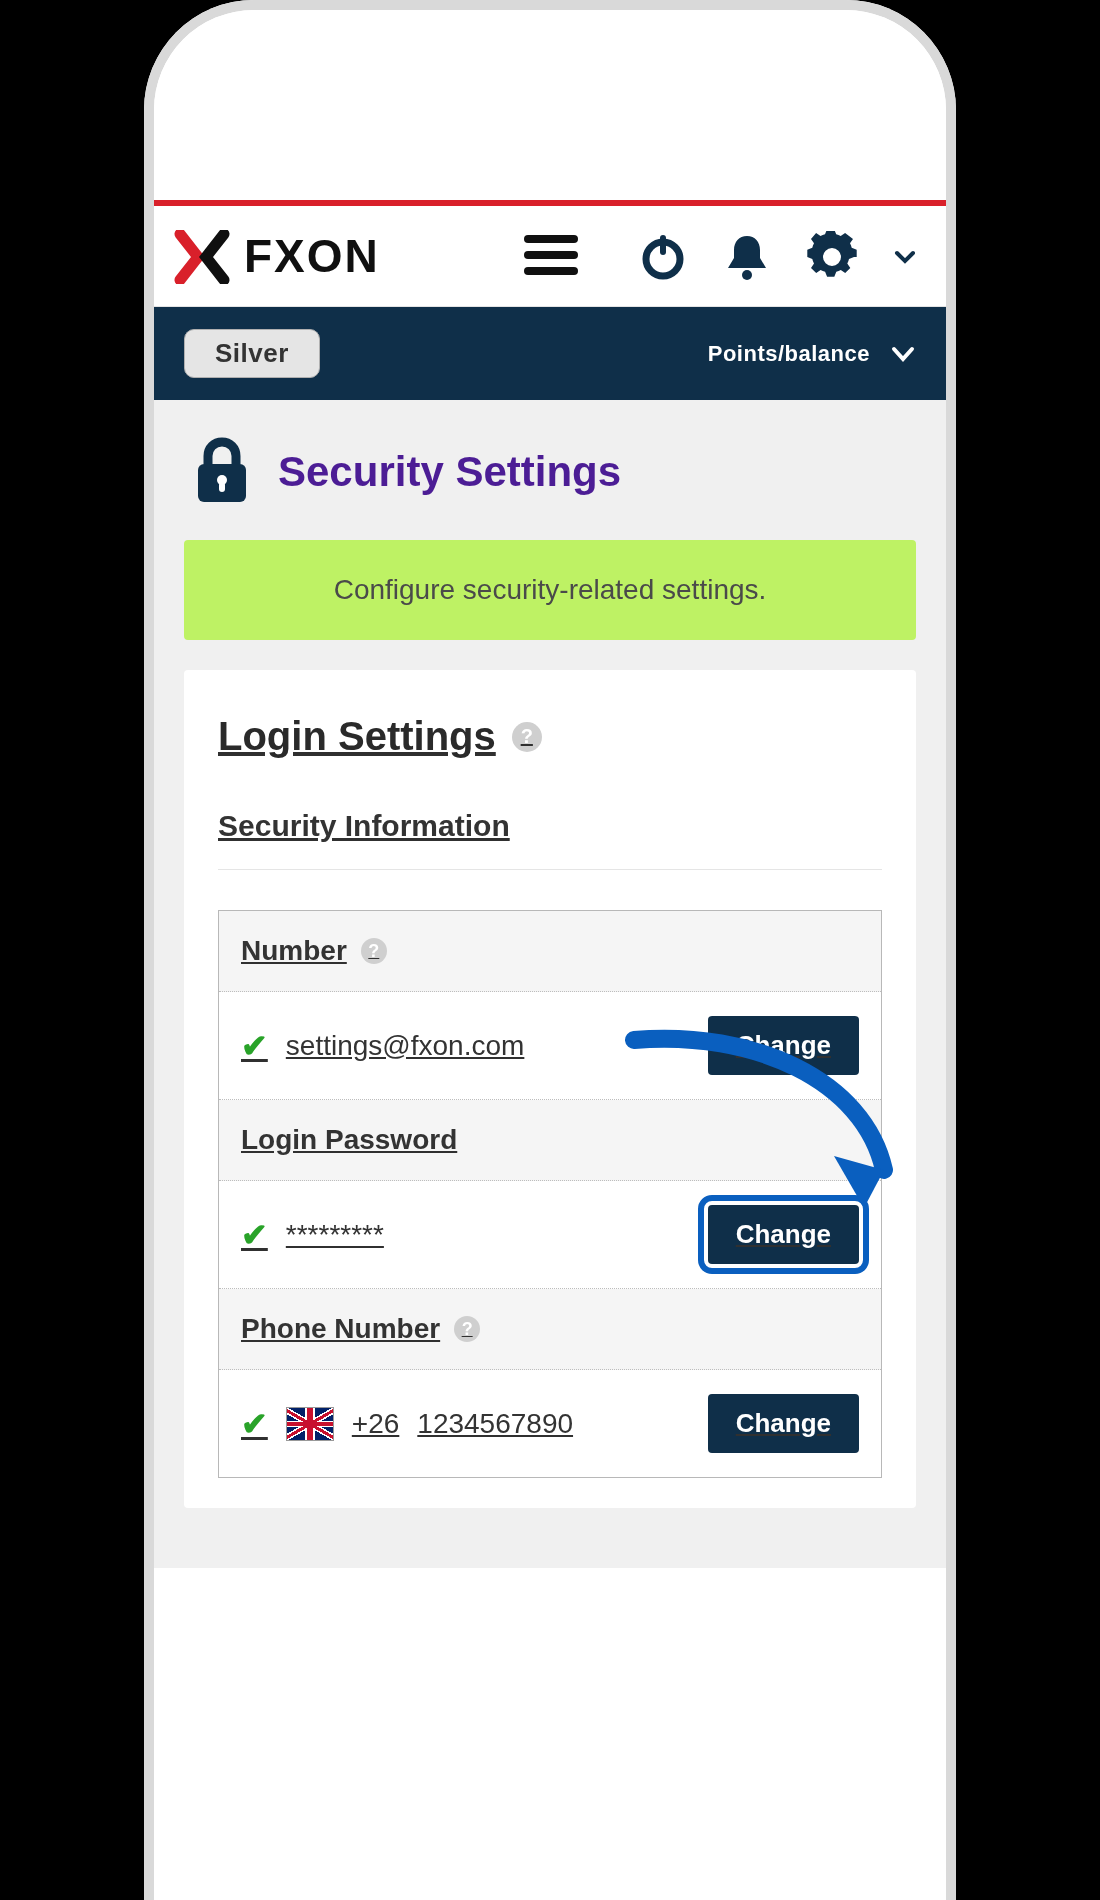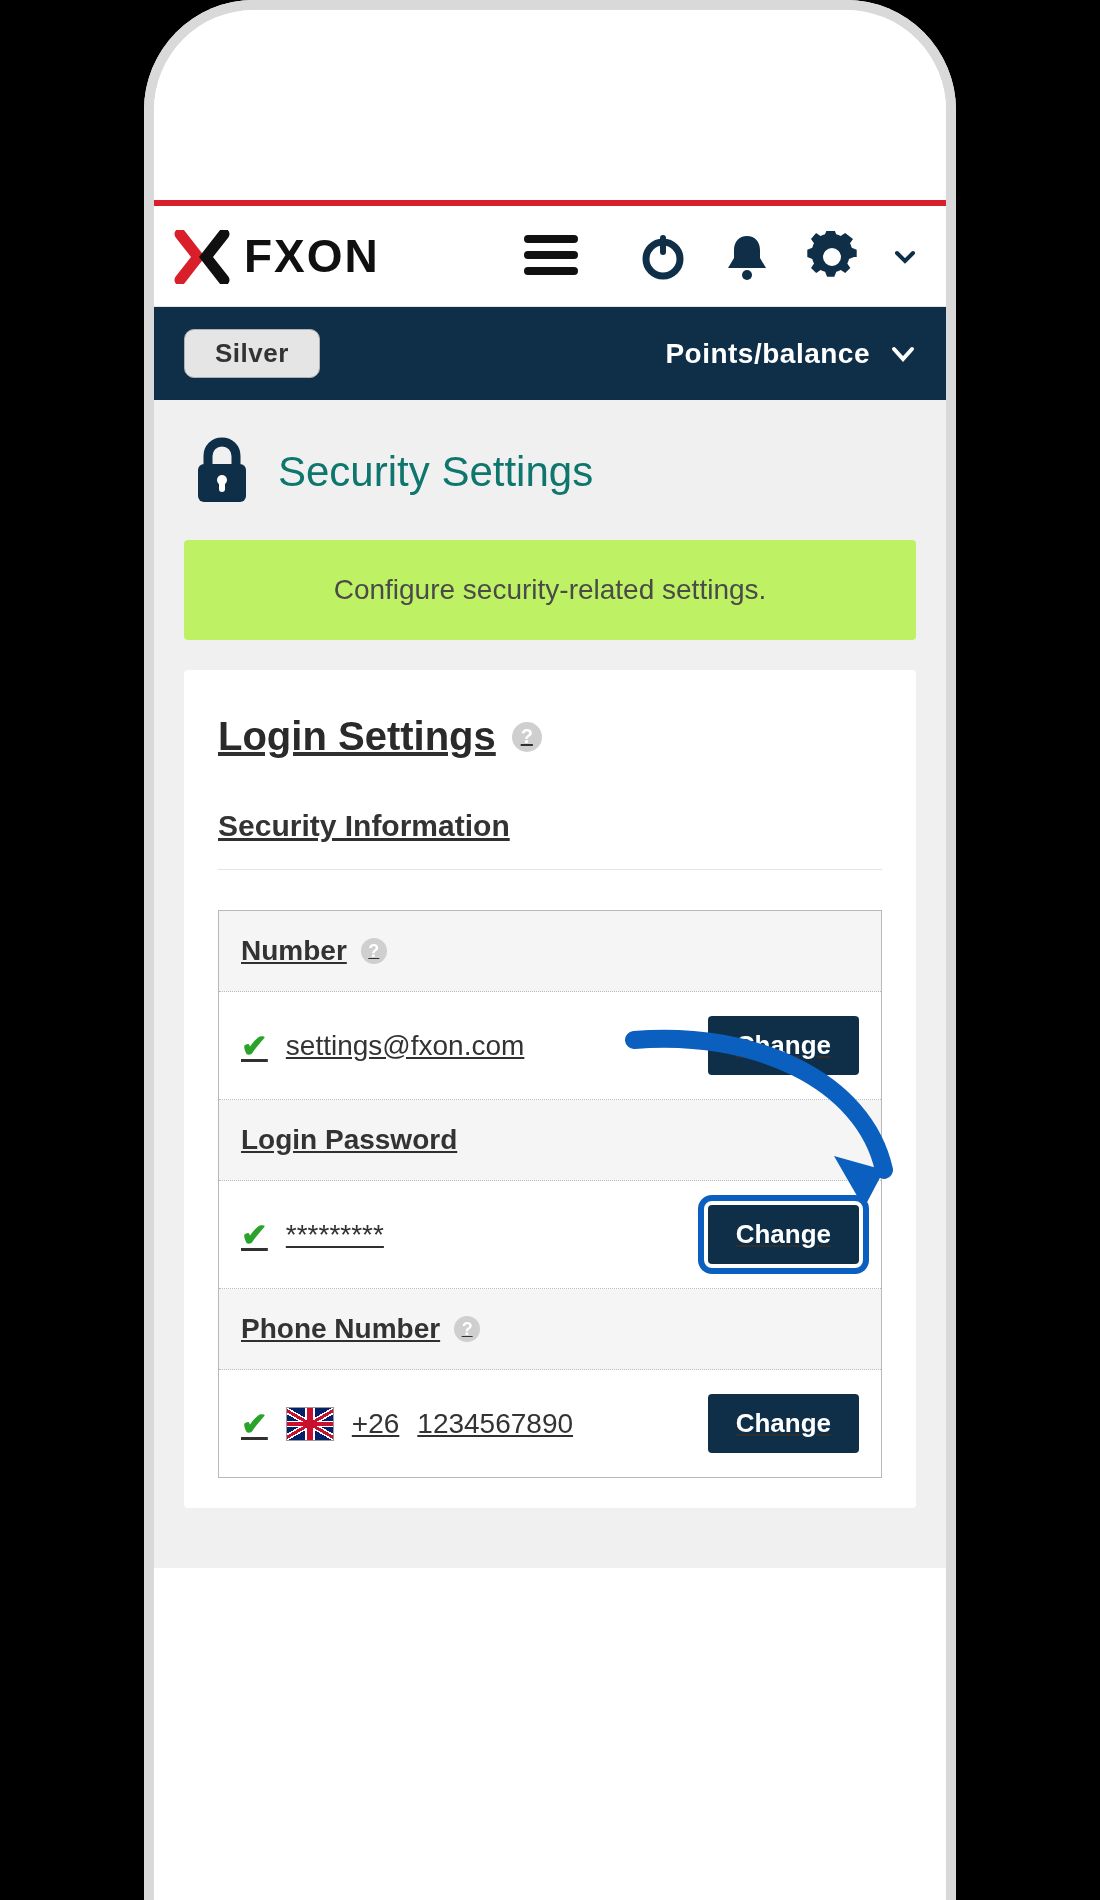--- a/index.html
+++ b/index.html
@@ -75,30 +75,30 @@
     border:1px solid var(--silver-br);
     border-radius:10px;
     padding:8px 30px;
     font-weight:700;
     font-size:26px;
     letter-spacing:.5px;
   }
   .tierbar .spacer{flex:1;}
   .points {
     display:flex; align-items:center; gap:20px;
-    font-size:28px; font-weight:700; letter-spacing:.5px;
+    font-size:22px; font-weight:700; letter-spacing:.5px;
   }
 
   
   .page { background:var(--page-grey); padding-bottom:60px;}
   .page-head {
     display:flex; align-items:center; gap:28px;
     padding:34px 40px 30px 40px;
   }
-  .page-head h1 { margin:0; font-size:42px; font-weight:400; color:#0f766e;}
+  .page-head h1 { margin:0; font-size:42px; font-weight:700; color:#4c1d95;}
   .intro-card {
     background:#bef264; margin:0 30px; padding:34px 20px;
     text-align:center; font-size:28px; color:#4a4a4a;
     border-radius:4px;
   }
 
   
   .card {
     background:#fff; margin:30px 30px 0 30px;
     border-radius:4px; padding:44px 34px 30px 34px;

